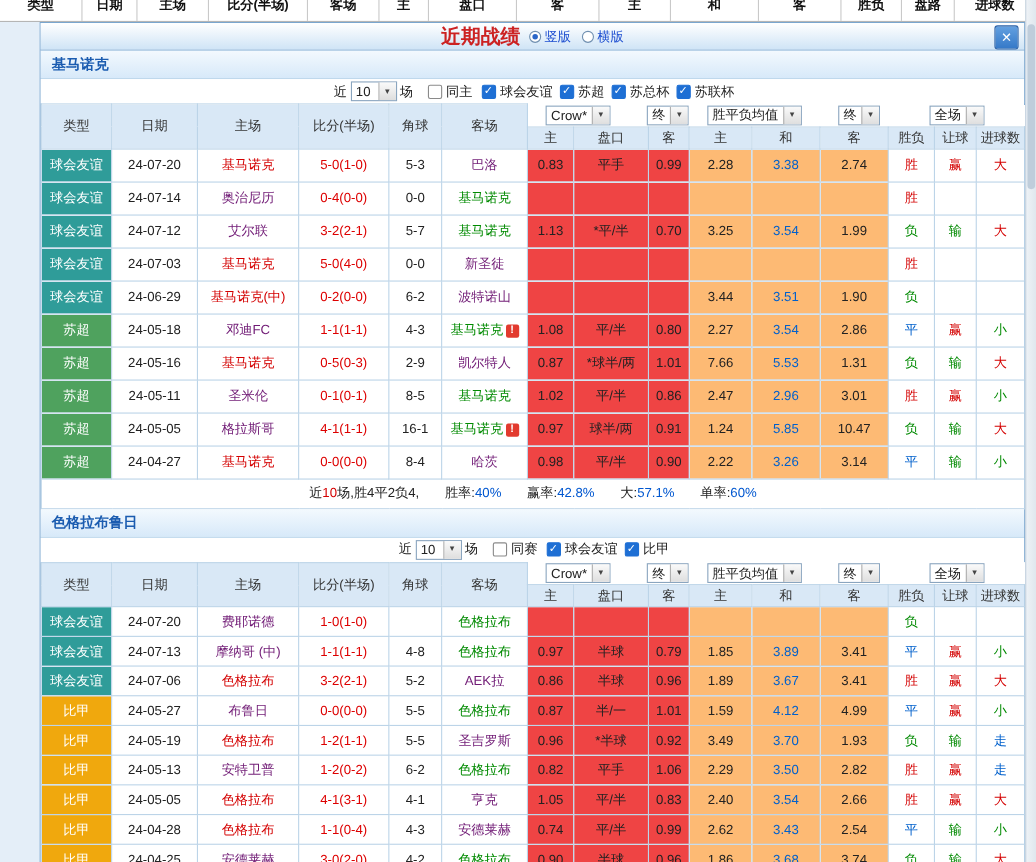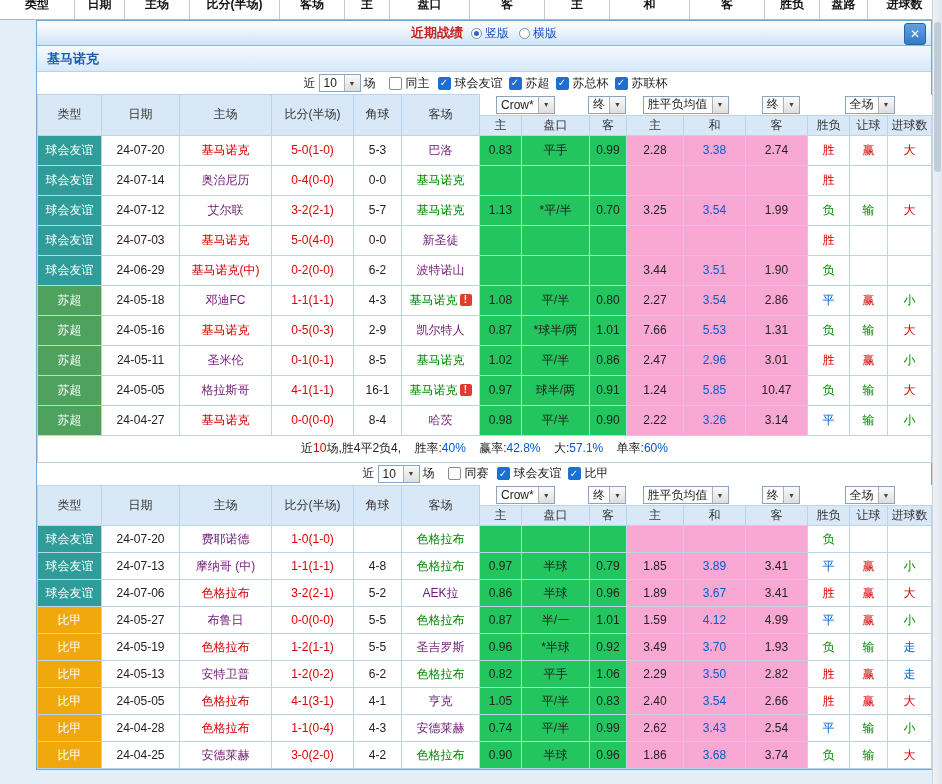--- a/index.html
+++ b/index.html
@@ -16,21 +16,21 @@
   .bg-col:nth-child(4){width:90px}.bg-col:nth-child(5){width:65px}.bg-col:nth-child(6){width:45px}
   .bg-col:nth-child(7){width:80px}.bg-col:nth-child(8){width:75px}.bg-col:nth-child(9){width:65px}
   .bg-col:nth-child(10){width:80px}.bg-col:nth-child(11){width:75px}.bg-col:nth-child(12){width:55px}
   .bg-col:nth-child(13){width:48px}.bg-col:nth-child(14){width:74px}
   
   .scrollbar{position:absolute;top:0;right:0;width:10px;height:784px;background:linear-gradient(90deg,#eef2f6,#dfe7ee);border-left:1px solid #c9d4de;box-sizing:border-box;cursor:pointer}
   .scroll-thumb{position:absolute;top:22px;left:1px;width:7px;height:150px;background:#bfcddb;border-radius:4px}
   
   .modal{position:absolute;left:36px;top:20px;width:896px;box-sizing:border-box;background:#fff;border:1px solid #79a6cf}
   .titlebar{position:relative;height:24px;background:linear-gradient(#ffffff,#cfe4f6);border-bottom:1px solid #8fb6da;display:flex;align-items:center;justify-content:center;gap:8px}
-  .modal-title{color:var(--title-red,#c22);font-weight:bold;font-size:13px}
+  .modal-title{color:var(--title-red,#c22);font-weight:bold;font-size:18px}
   .radio-group{display:inline-flex;align-items:flex-start;gap:10px}
   .radio-item{display:inline-flex;align-items:center;gap:3px;cursor:pointer}
   .radio{width:11px;height:11px;border:1px solid #6f8fb0;border-radius:50%;background:#fff;position:relative;display:inline-block;box-sizing:border-box}
   .radio.checked::after{content:"";position:absolute;left:2px;top:2px;width:5px;height:5px;border-radius:50%;background:#2a66c8}
   .radio-label{color:#1d4ed0}
   .close-btn{position:absolute;right:5px;top:2px;width:20px;height:20px;background:linear-gradient(#63a0e0,#3579c8);border:1px solid #2b62a8;border-radius:3px;color:#fff;font-weight:bold;display:flex;align-items:center;justify-content:center;cursor:pointer}
   
   .section-header{height:25px;background:linear-gradient(#f3f9fe,#d7e9f9);border-bottom:1px solid #b9d4ea;display:flex;align-items:center;padding-left:10px}
   .team-name{color:#1b5cb0;font-weight:bold;font-size:13px}
   .filter-band{height:22px;display:flex;align-items:center;justify-content:center;background:#fff}
@@ -56,32 +56,32 @@
   .thr1 th[rowspan],.thr2 th{background:#d9e8f6;color:#333}
   .thr1 th.hsel{background:#fff;border:none}
   .hsel .sel{margin:0 15px}
   tbody td{height:27px;background:#fff}
   .sec-1 tbody td{height:24px}
   .league-cell{color:#fff}
   .lg-friendly{background:var(--league-friendly,#2f9c99)}
   .lg-scot{background:var(--league-scot,#4fa25e)}
   .lg-bel{background:var(--league-belgium,#f0a80d)}
   .score-cell{color:var(--score-red,#d00)}
-  .asia-cell{background:#22c55e}
-  .euro-cell{background:#f9a8d4}
+  .asia-cell{background:#ef4444}
+  .euro-cell{background:#fdba74}
   .euro-cell.draw{color:var(--draw-blue,#0060cc)}
   .result-cell{font-weight:bold}
   .c-red{color:var(--home-red,#d40000)}
   .c-green{color:var(--away-green,#008a00)}
   .c-blue{color:var(--draw-blue,#0060cc)}
   .c-black{color:#701a75}
   .team{cursor:pointer}
   .alert-icon{display:inline-block;width:12px;height:12px;line-height:12px;background:#e23a2e;color:#fff;font-size:10px;font-weight:bold;border-radius:2px;margin-left:2px;vertical-align:1px;cursor:pointer}
   .summary-cell{height:24px;background:#fff}
-  .summary-text .stat{margin-left:10px}
+  .summary-text .stat{margin-left:20px}
   .stat-value{color:var(--stat-blue,#0057d0)}
 </style>
 </head>
 <body>
 
 <div class="bg-strip">
   <div class="bg-row">
       <div class="bg-col">类型</div>
       <div class="bg-col">日期</div>
       <div class="bg-col">主场</div>
@@ -410,20 +410,23 @@
 
   <span class="stat"><span class="stat-label">单率:</span><span class="stat-value">60%</span></span>
 </span>
         </td>
       </tr>
     </tfoot>
   </table>
 </section>
 
 <section class="team-section sec-1">
+  <div class="section-header">
+    <span class="team-name">色格拉布鲁日</span>
+  </div>
   <div class="filter-band">
     <span class="f-label">近</span>
     <span class="sel sel-count">
       <span class="sel-text">10</span>
       <span class="arr">▼</span>
     </span>
     <span class="f-label">场</span>
     <label class="cb-item same-cb">
       <span class="cb"></span>
       <span class="cb-label">同赛</span>

